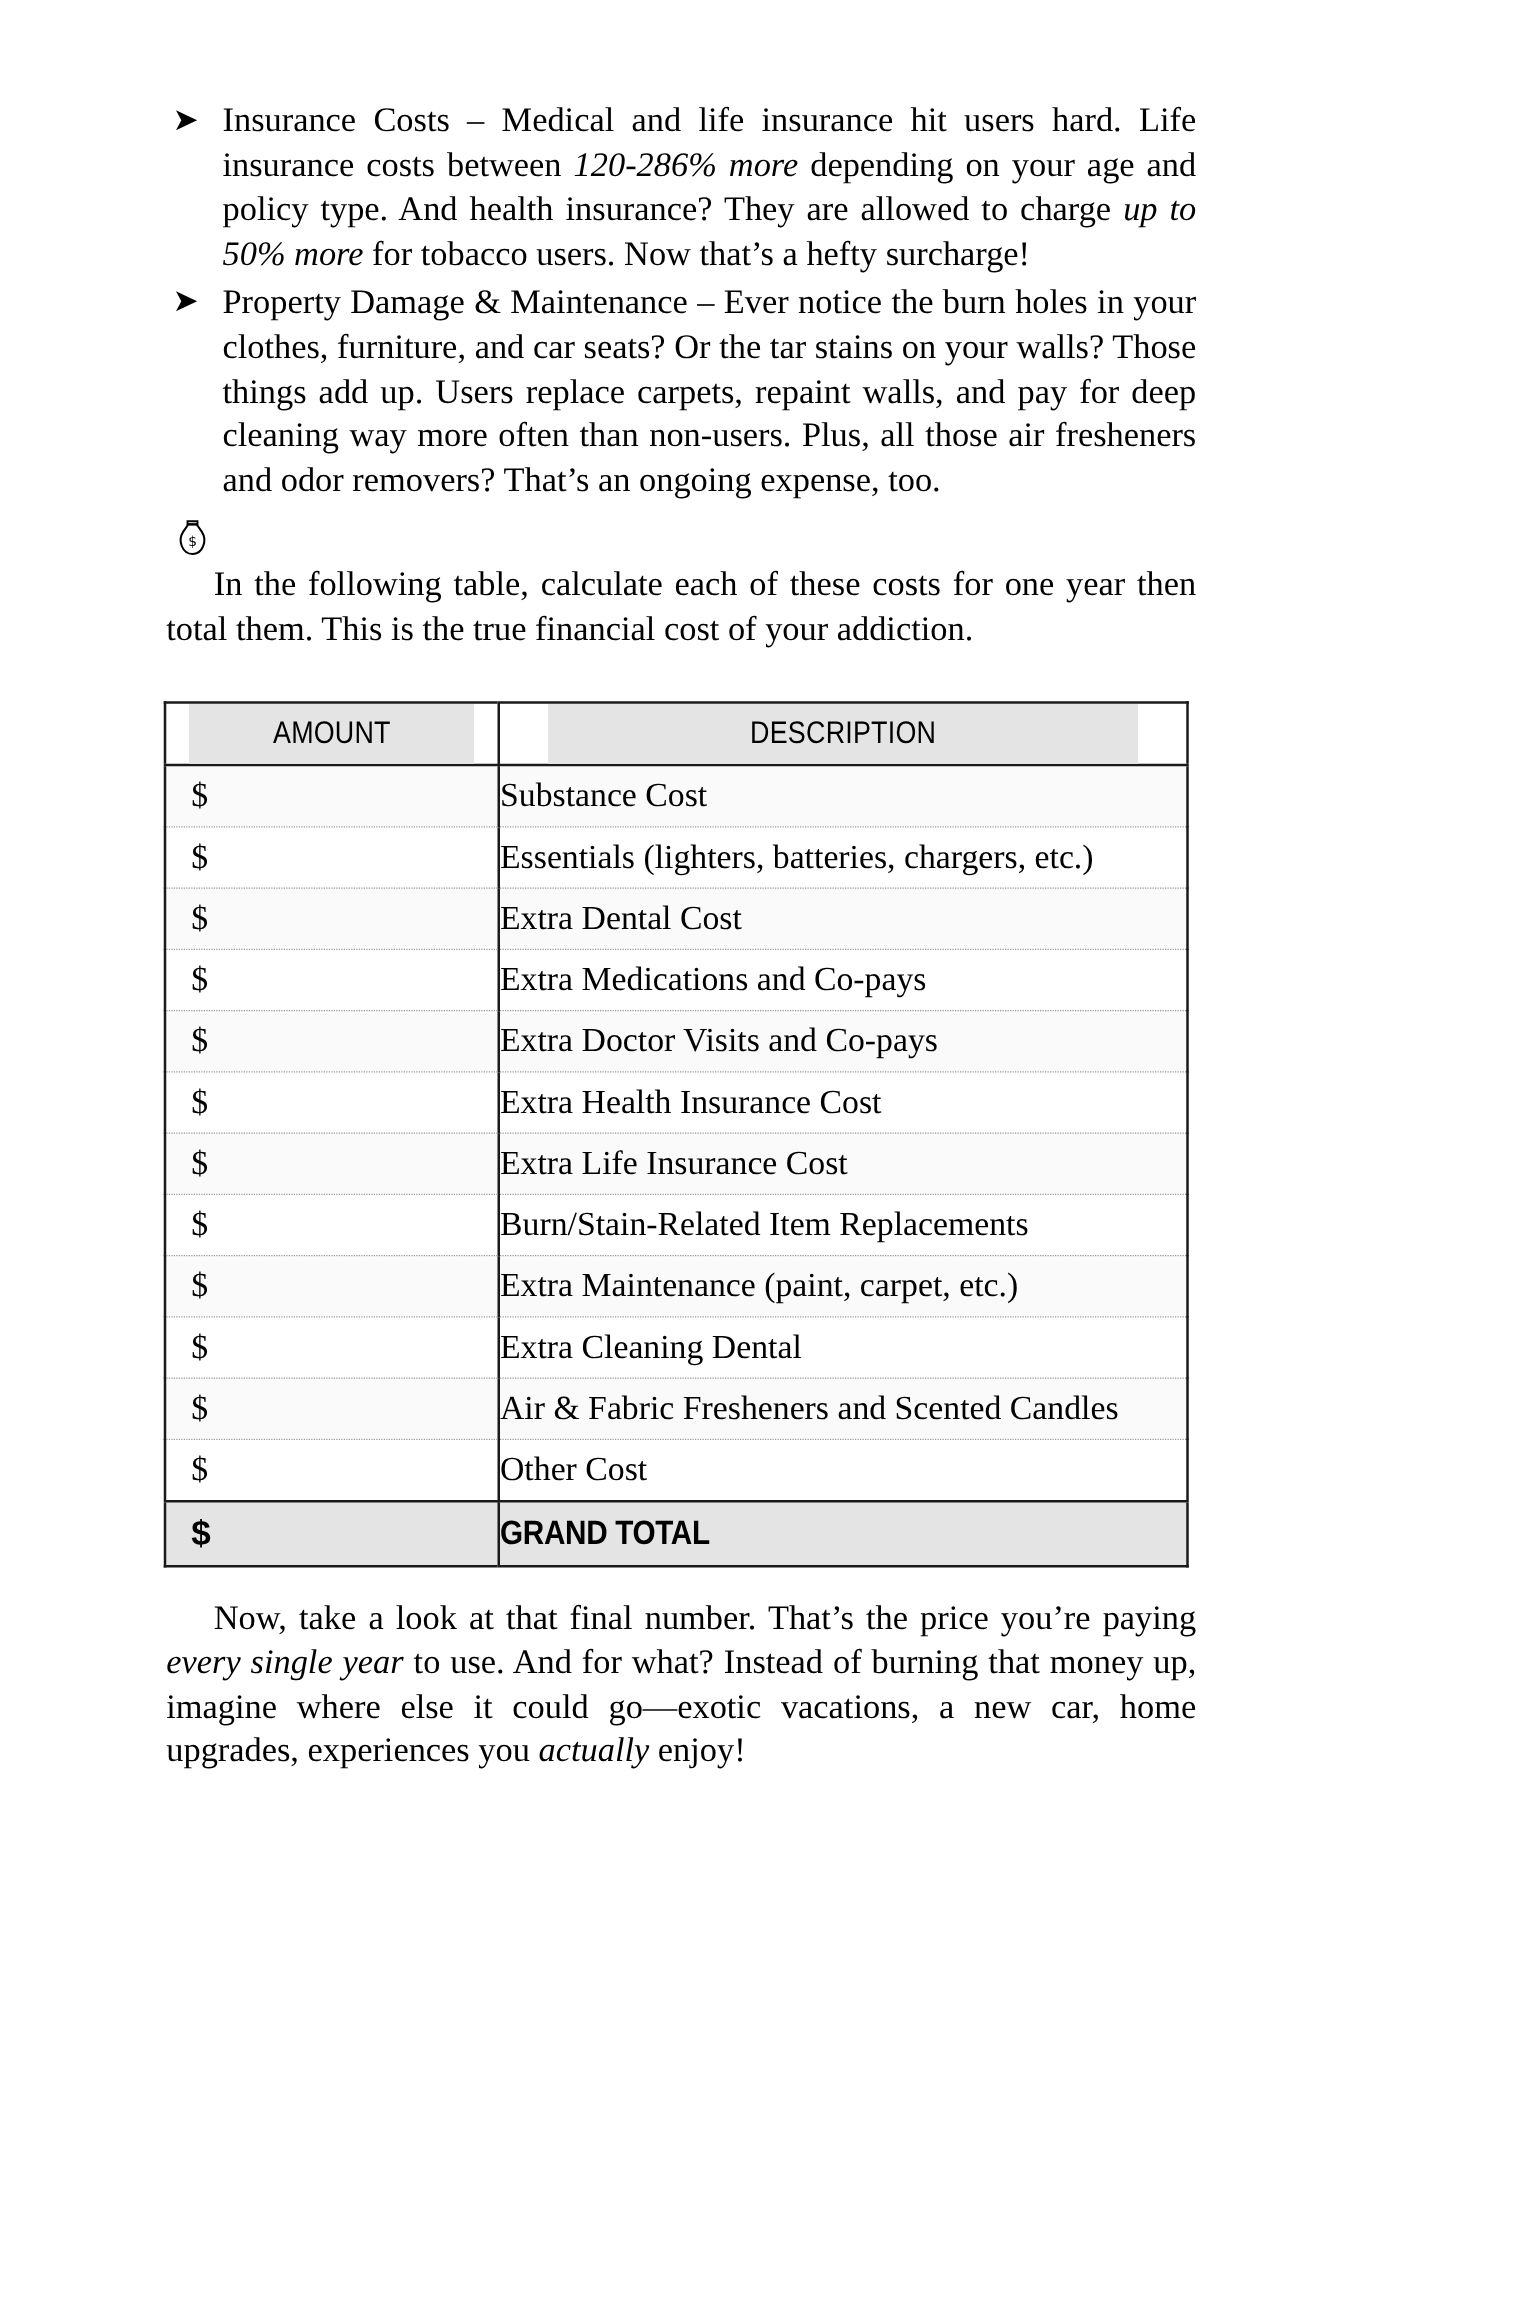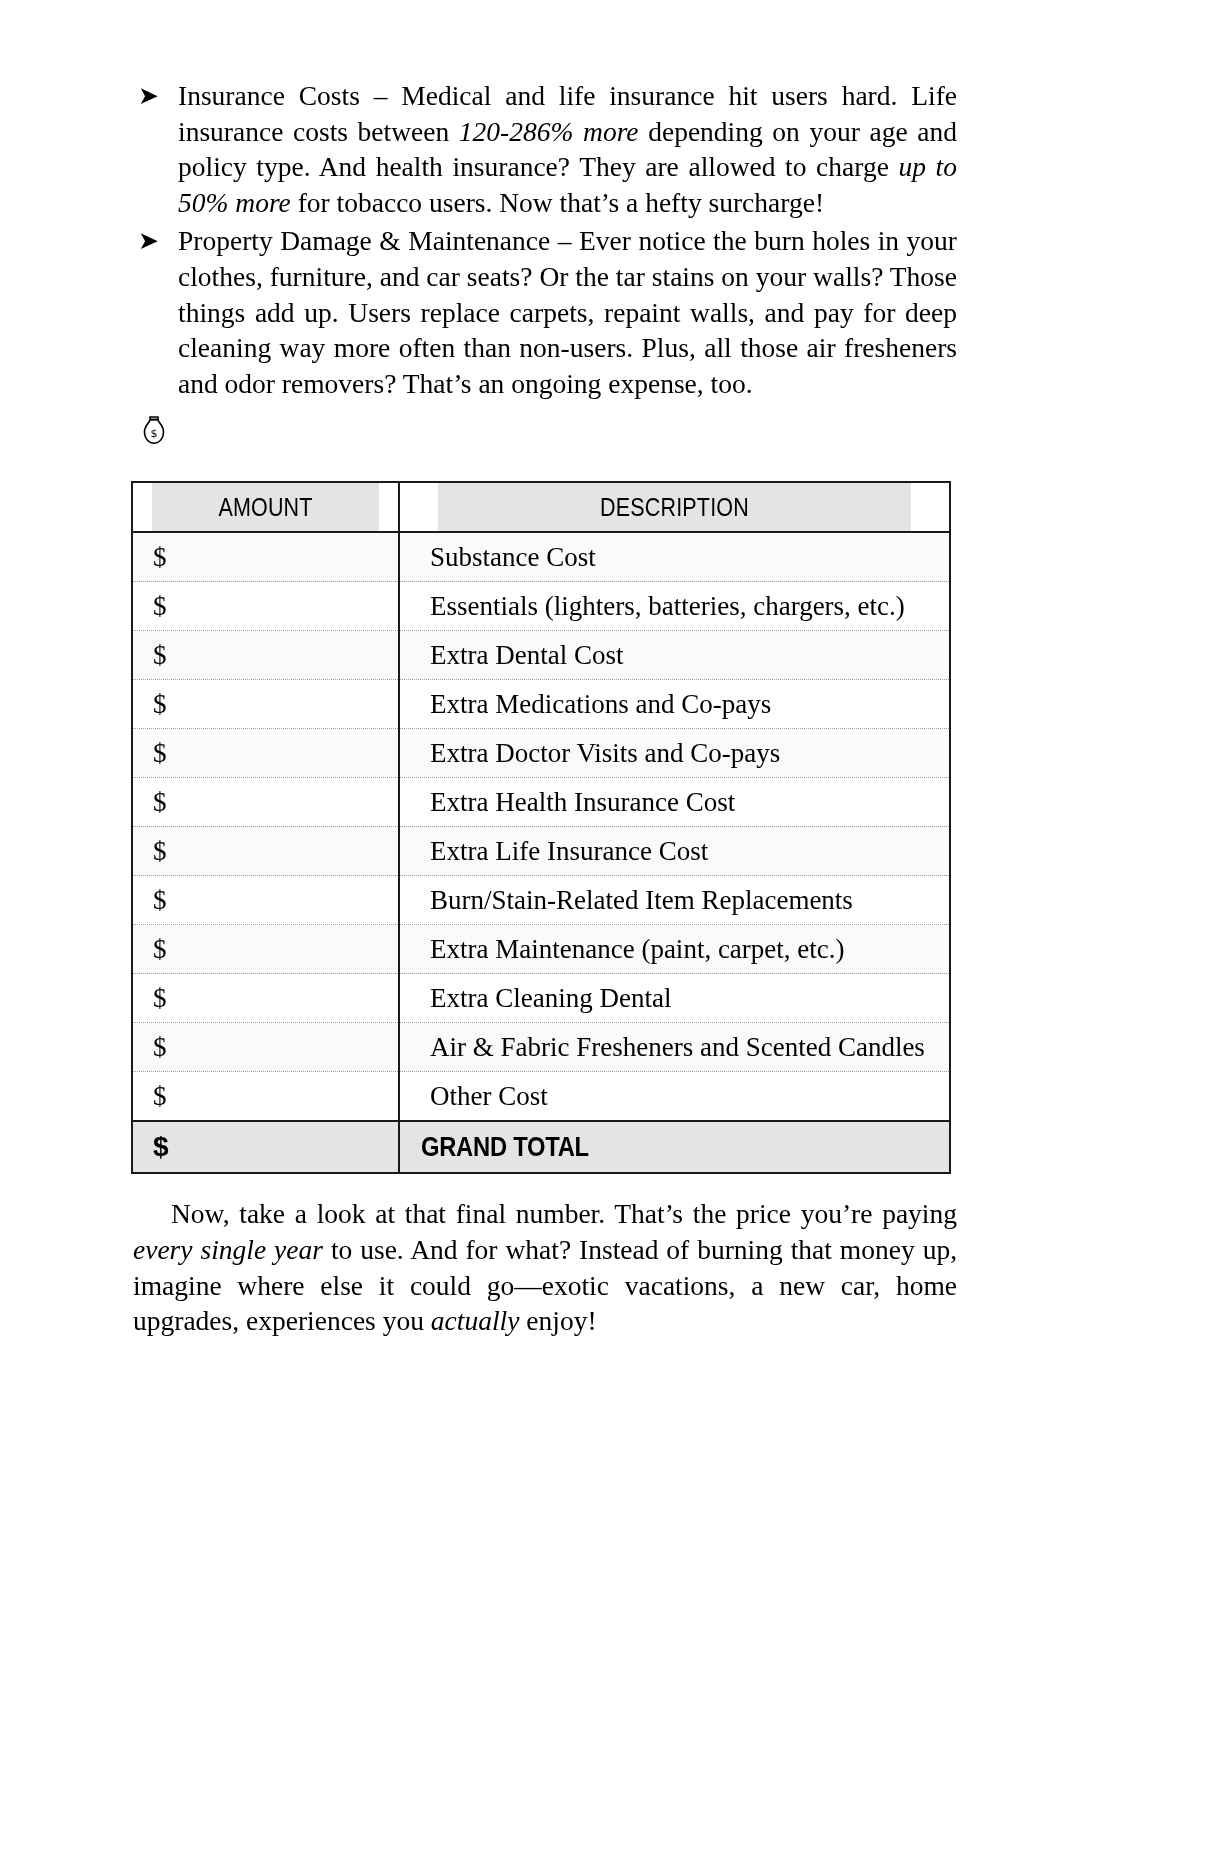--- a/index.html
+++ b/index.html
@@ -136,21 +136,21 @@
   }
   .data-row:nth-child(even) td {
     background: #ffffff;
   }
   .data-row td.amount-c {
     width: 265px;
     border-right: 2px solid #1a1a1a;
     padding-left: 20px;
   }
   .data-row td.desc-c {
-    padding-left: 30px;
+    padding-left: 0;
   }
   .data-row.last td {
     border-bottom: 2.5px solid #1a1a1a;
   }
 
   
   .total-row td {
     background: #e4e4e4;
     height: 50px;
     vertical-align: middle;
@@ -158,21 +158,21 @@
   }
   .total-row td.amount-c {
     width: 340px;
     border-right: 2px solid #1a1a1a;
     padding-left: 20px;
     font-size: 28px;
     font-weight: bold;
     font-family: "Liberation Sans Narrow", "Liberation Sans", "DejaVu Sans", sans-serif;
   }
   .total-row td.desc-c {
-    padding-left: 21px;
+    padding-left: 0;
     font-family: "Liberation Sans Narrow", "Liberation Sans", "DejaVu Sans", sans-serif;
     font-weight: bold;
     font-size: 27px;
     letter-spacing: -0.3px;
   }
   .tt-inner { display: inline-block; transform: scaleX(0.88); transform-origin: left center; }
 </style>
 </head>
 <body>
 
@@ -190,20 +190,21 @@
   <div class="moneybag-line">
     <span class="moneybag-icon">
       <svg viewBox="0 0 26 30" width="26" height="30" aria-hidden="true">
         <path d="M9 2 L17 2 L17 4.4 L9 4.4 Z" fill="none" stroke="#000" stroke-width="1.5"></path>
         <path d="M9.6 4.6 L16.4 4.6 L20.5 10.5 Q24 16 21.5 22 Q19 28.2 13 28.2 Q7 28.2 4.5 22 Q2 16 5.5 10.5 Z" fill="none" stroke="#000" stroke-width="1.6"></path>
         <text x="13" y="22.2" font-size="11" font-family="DejaVu Sans, sans-serif" text-anchor="middle" fill="#000">$</text>
       </svg>
     </span>
   </div>
 
+  <p class="para">In the following table, calculate each of these costs for one year then total them. This is the true financial cost of your addiction.</p>
 
   <div class="cost-table-wrap">
     <table class="cost-table">
       <thead>
         <tr class="hdr-row">
           <th class="amount-h">AMOUNT</th>
           <th class="desc-h">DESCRIPTION</th>
         </tr>
       </thead>
       <tbody id="table-body">

